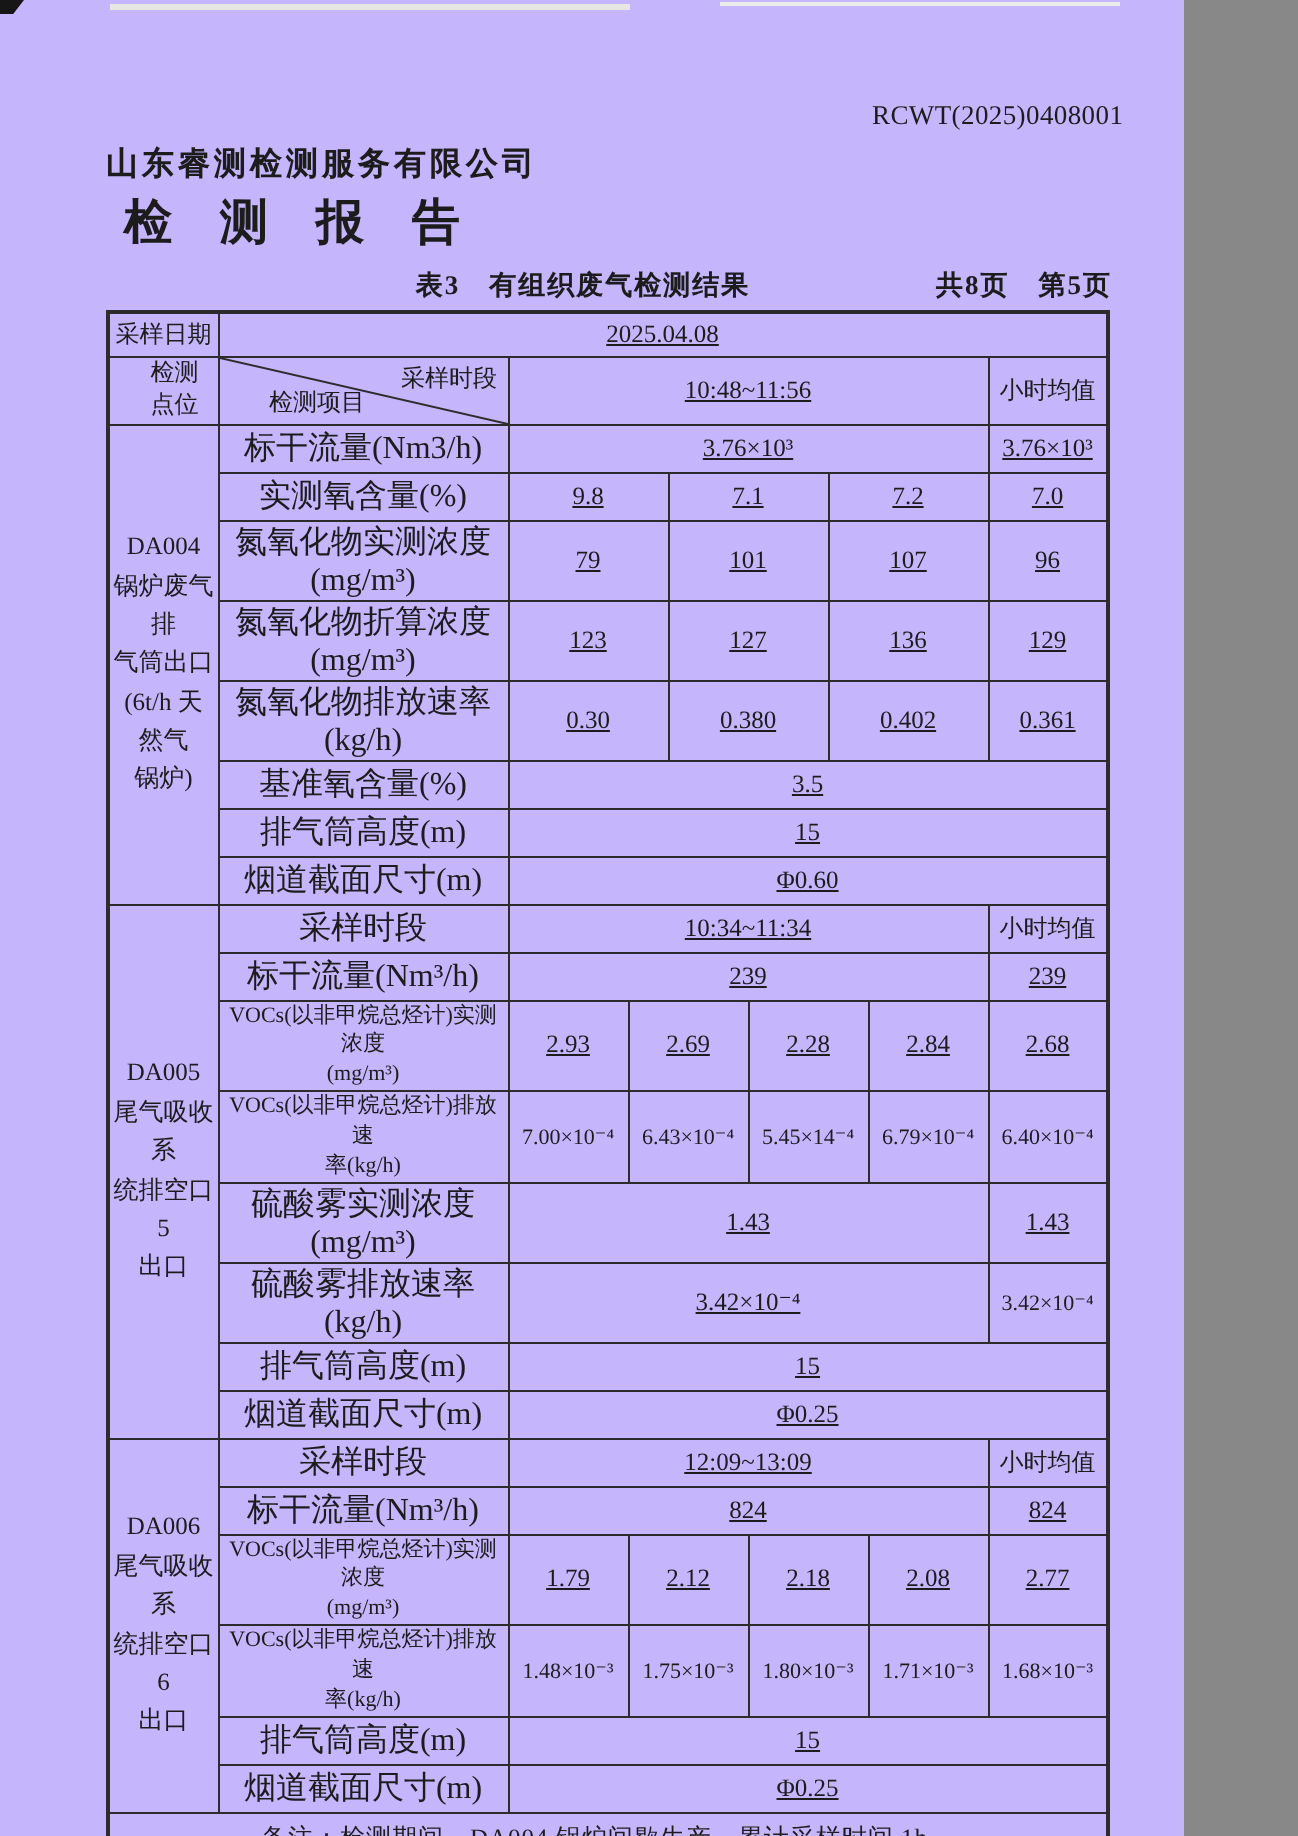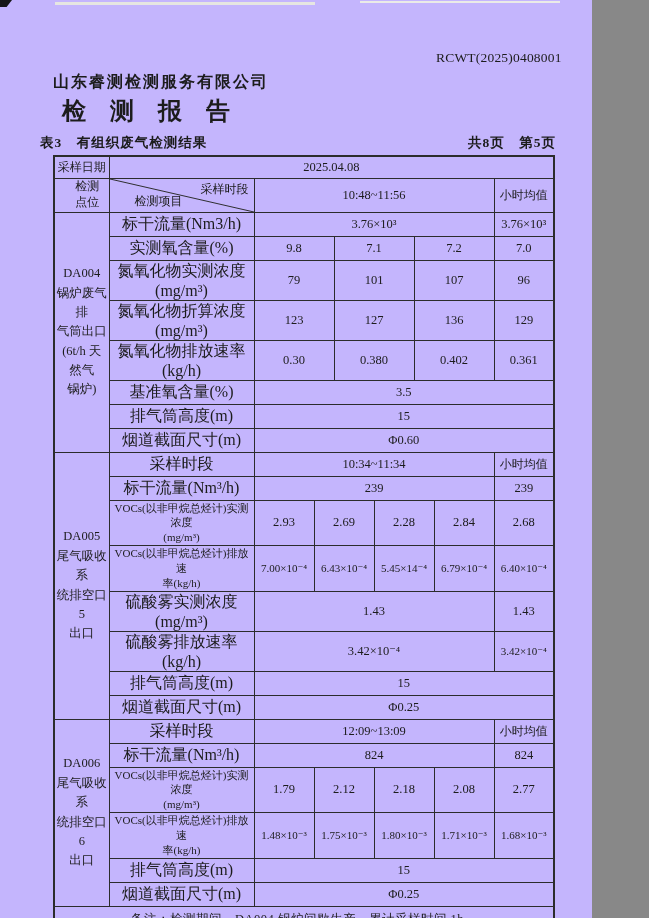--- a/index.html
+++ b/index.html
@@ -11,34 +11,34 @@
   .top-streak{position:absolute;top:2px;left:55px;width:260px;height:3px;background:#e6e6e2;}
   .top-streak2{position:absolute;top:1px;left:360px;width:200px;height:2px;background:#ebebe7;}
 
   .report-no{position:absolute;top:50px;left:436px;width:126px;font-size:13.5px;letter-spacing:.2px;}
   .company{position:absolute;top:72px;left:53px;width:500px;
            font-size:16px;font-weight:bold;letter-spacing:2px;}
   .title{position:absolute;top:95px;left:53px;width:500px;
          font-size:24px;font-weight:bold;letter-spacing:9px;text-indent:9px;}
   .caption-row{position:absolute;top:134px;left:53px;width:503px;height:18px;
                font-size:13.5px;font-weight:bold;}
-  .caption{position:absolute;left:-13px;width:100%;text-align:left;letter-spacing:1px;}
+  .caption{position:absolute;left:-13px;width:100%;text-align:center;letter-spacing:1px;}
   .page-info{position:absolute;right:0;top:0;letter-spacing:1px;}
 
   table.report{position:absolute;top:155px;left:53px;width:500px;border-collapse:collapse;
                table-layout:fixed;font-size:12px;}
   table.report{border:2px solid #2c2c2c;}
   .report td{border:1px solid #2c2c2c;text-align:center;vertical-align:middle;
              padding:0 1px;overflow:hidden;}
   tr.h22{height:22px} tr.h34{height:34px} tr.h24{height:24px} tr.h36{height:36px} tr.h28{height:28px}
   td.point{white-space:pre-line;line-height:1.55;font-size:12.5px;}
   td.pre{white-space:pre-line;line-height:1.3;padding-left:12px;}
   td.itm{font-size:16px;}
   td.itm-sm{font-size:11px;line-height:1.35;white-space:pre-line;}
-  td.num{font-size:12.5px;}
+  td.num{font-size:12.5px;text-decoration:underline;}
   td.num-sm{font-size:11px;}
   td.diag{position:relative;padding:0;}
   td.diag svg{position:absolute;top:0;left:0;width:100%;height:100%;display:block;}
   .diag-top{position:absolute;top:2px;right:5px;font-size:12px;}
   .diag-bottom{position:absolute;bottom:2px;left:5px;font-size:12px;margin-left:20px;}
   td.remark{font-size:12.5px;letter-spacing:.5px;}
 
   .seal{position:absolute;top:314px;left:594px;width:34px;height:150px;}
   .seal svg{position:absolute;overflow:visible;}
 </style>

